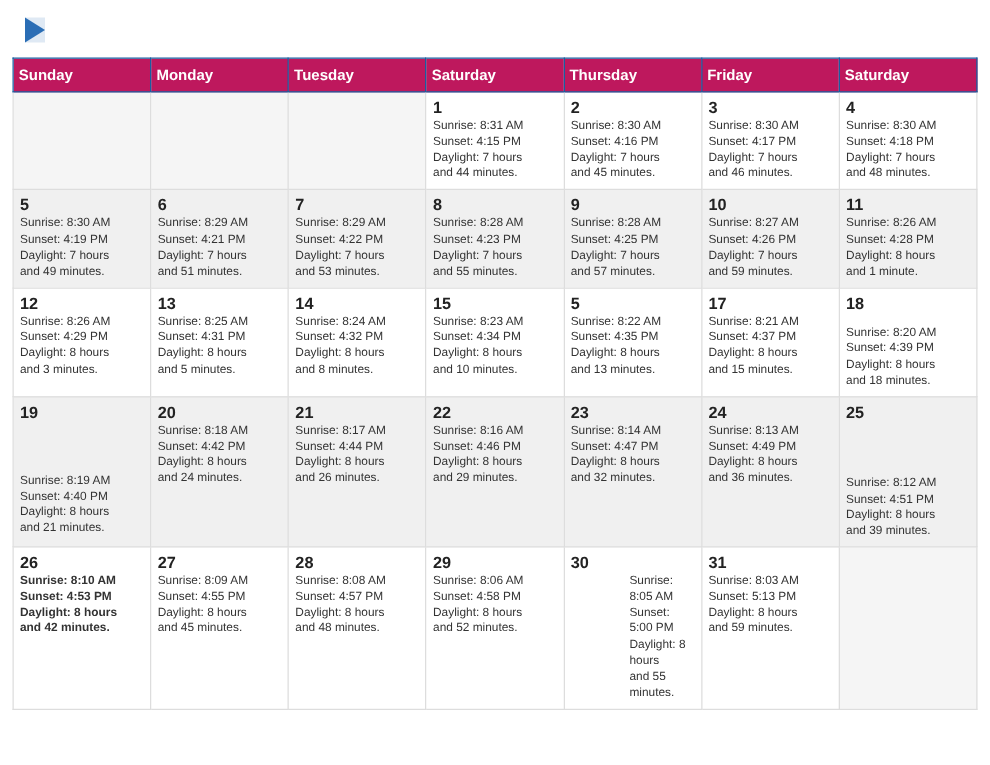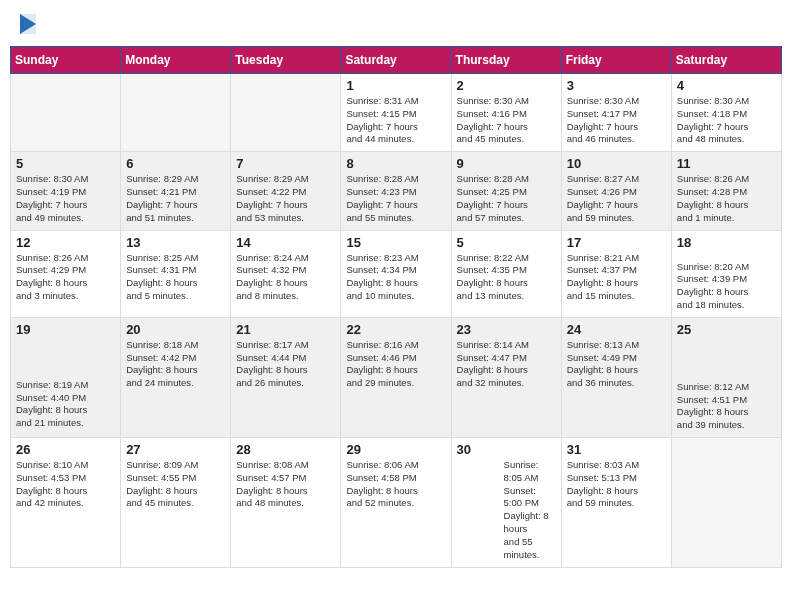--- a/index.html
+++ b/index.html
@@ -311,21 +311,21 @@
           <span class="day-num">25</span>
           <div class="day-info" style="white-space: pre-line; margin-top: 44px;">Sunrise: 8:12 AM
 Sunset: 4:51 PM
 Daylight: 8 hours
 and 39 minutes.</div>
         </td>
       </tr>
       <tr>
         <td>
           <span class="day-num">26</span>
-          <div class="day-info" style="white-space: pre-line;">Sunrise: 8:10 AM
+          <div class="day-info" style="white-space: pre-line; font-weight: bold;">Sunrise: 8:10 AM
 Sunset: 4:53 PM
 Daylight: 8 hours
 and 42 minutes.</div>
         </td>
         <td>
           <span class="day-num">27</span>
           <div class="day-info" style="white-space: pre-line;">Sunrise: 8:09 AM
 Sunset: 4:55 PM
 Daylight: 8 hours
 and 45 minutes.</div>

